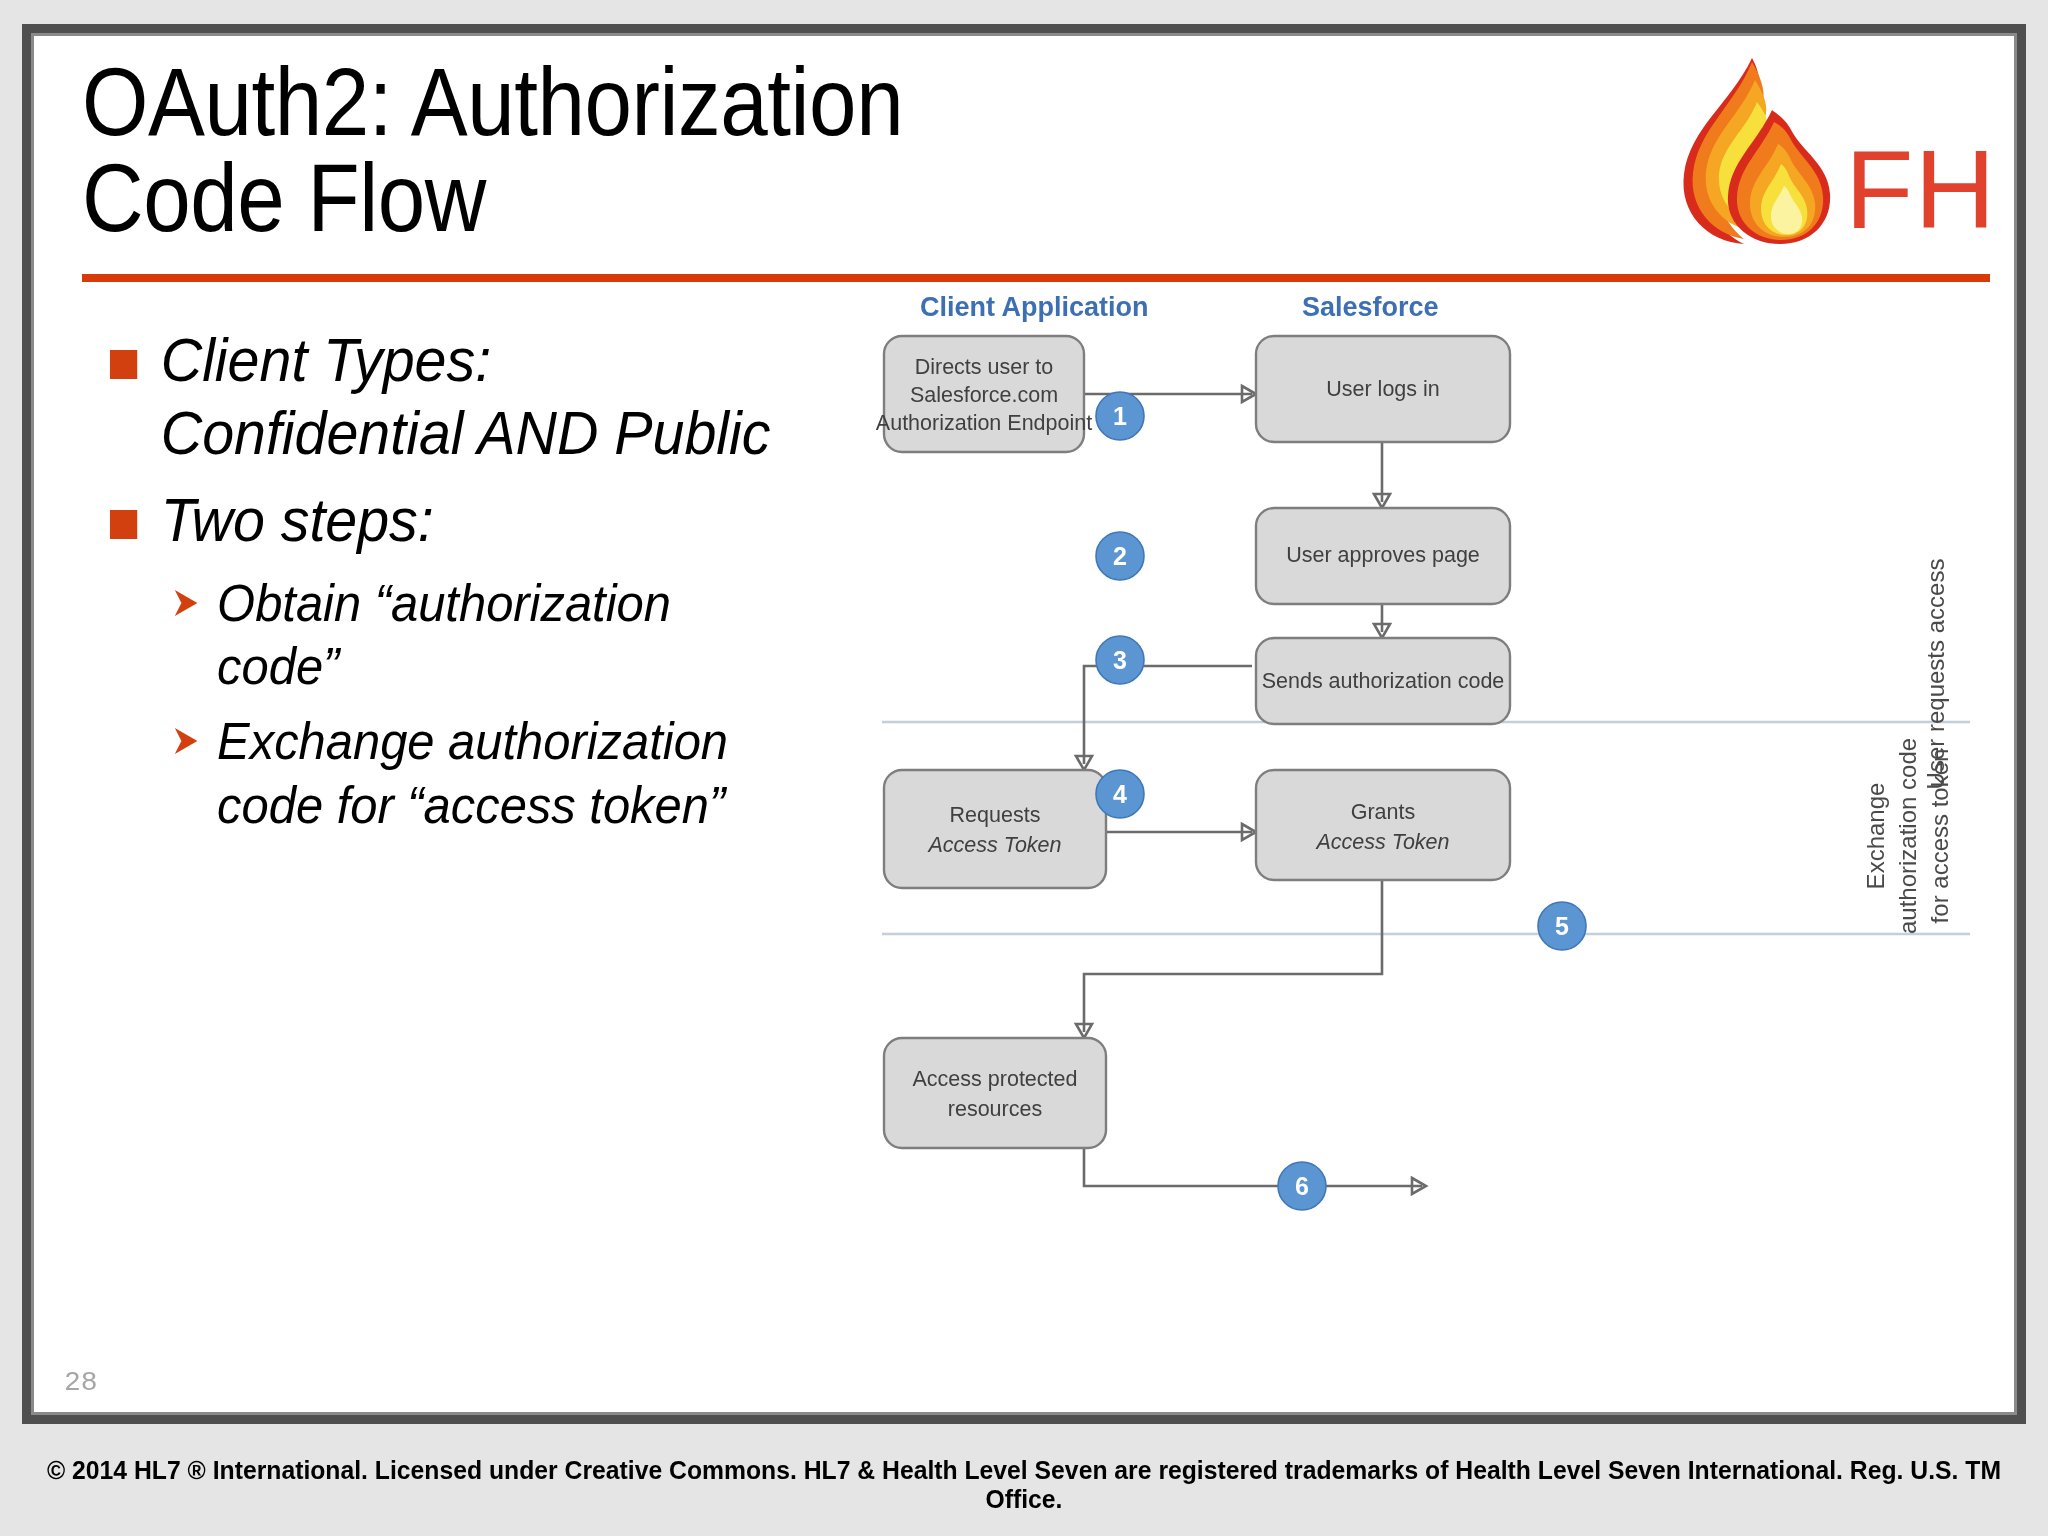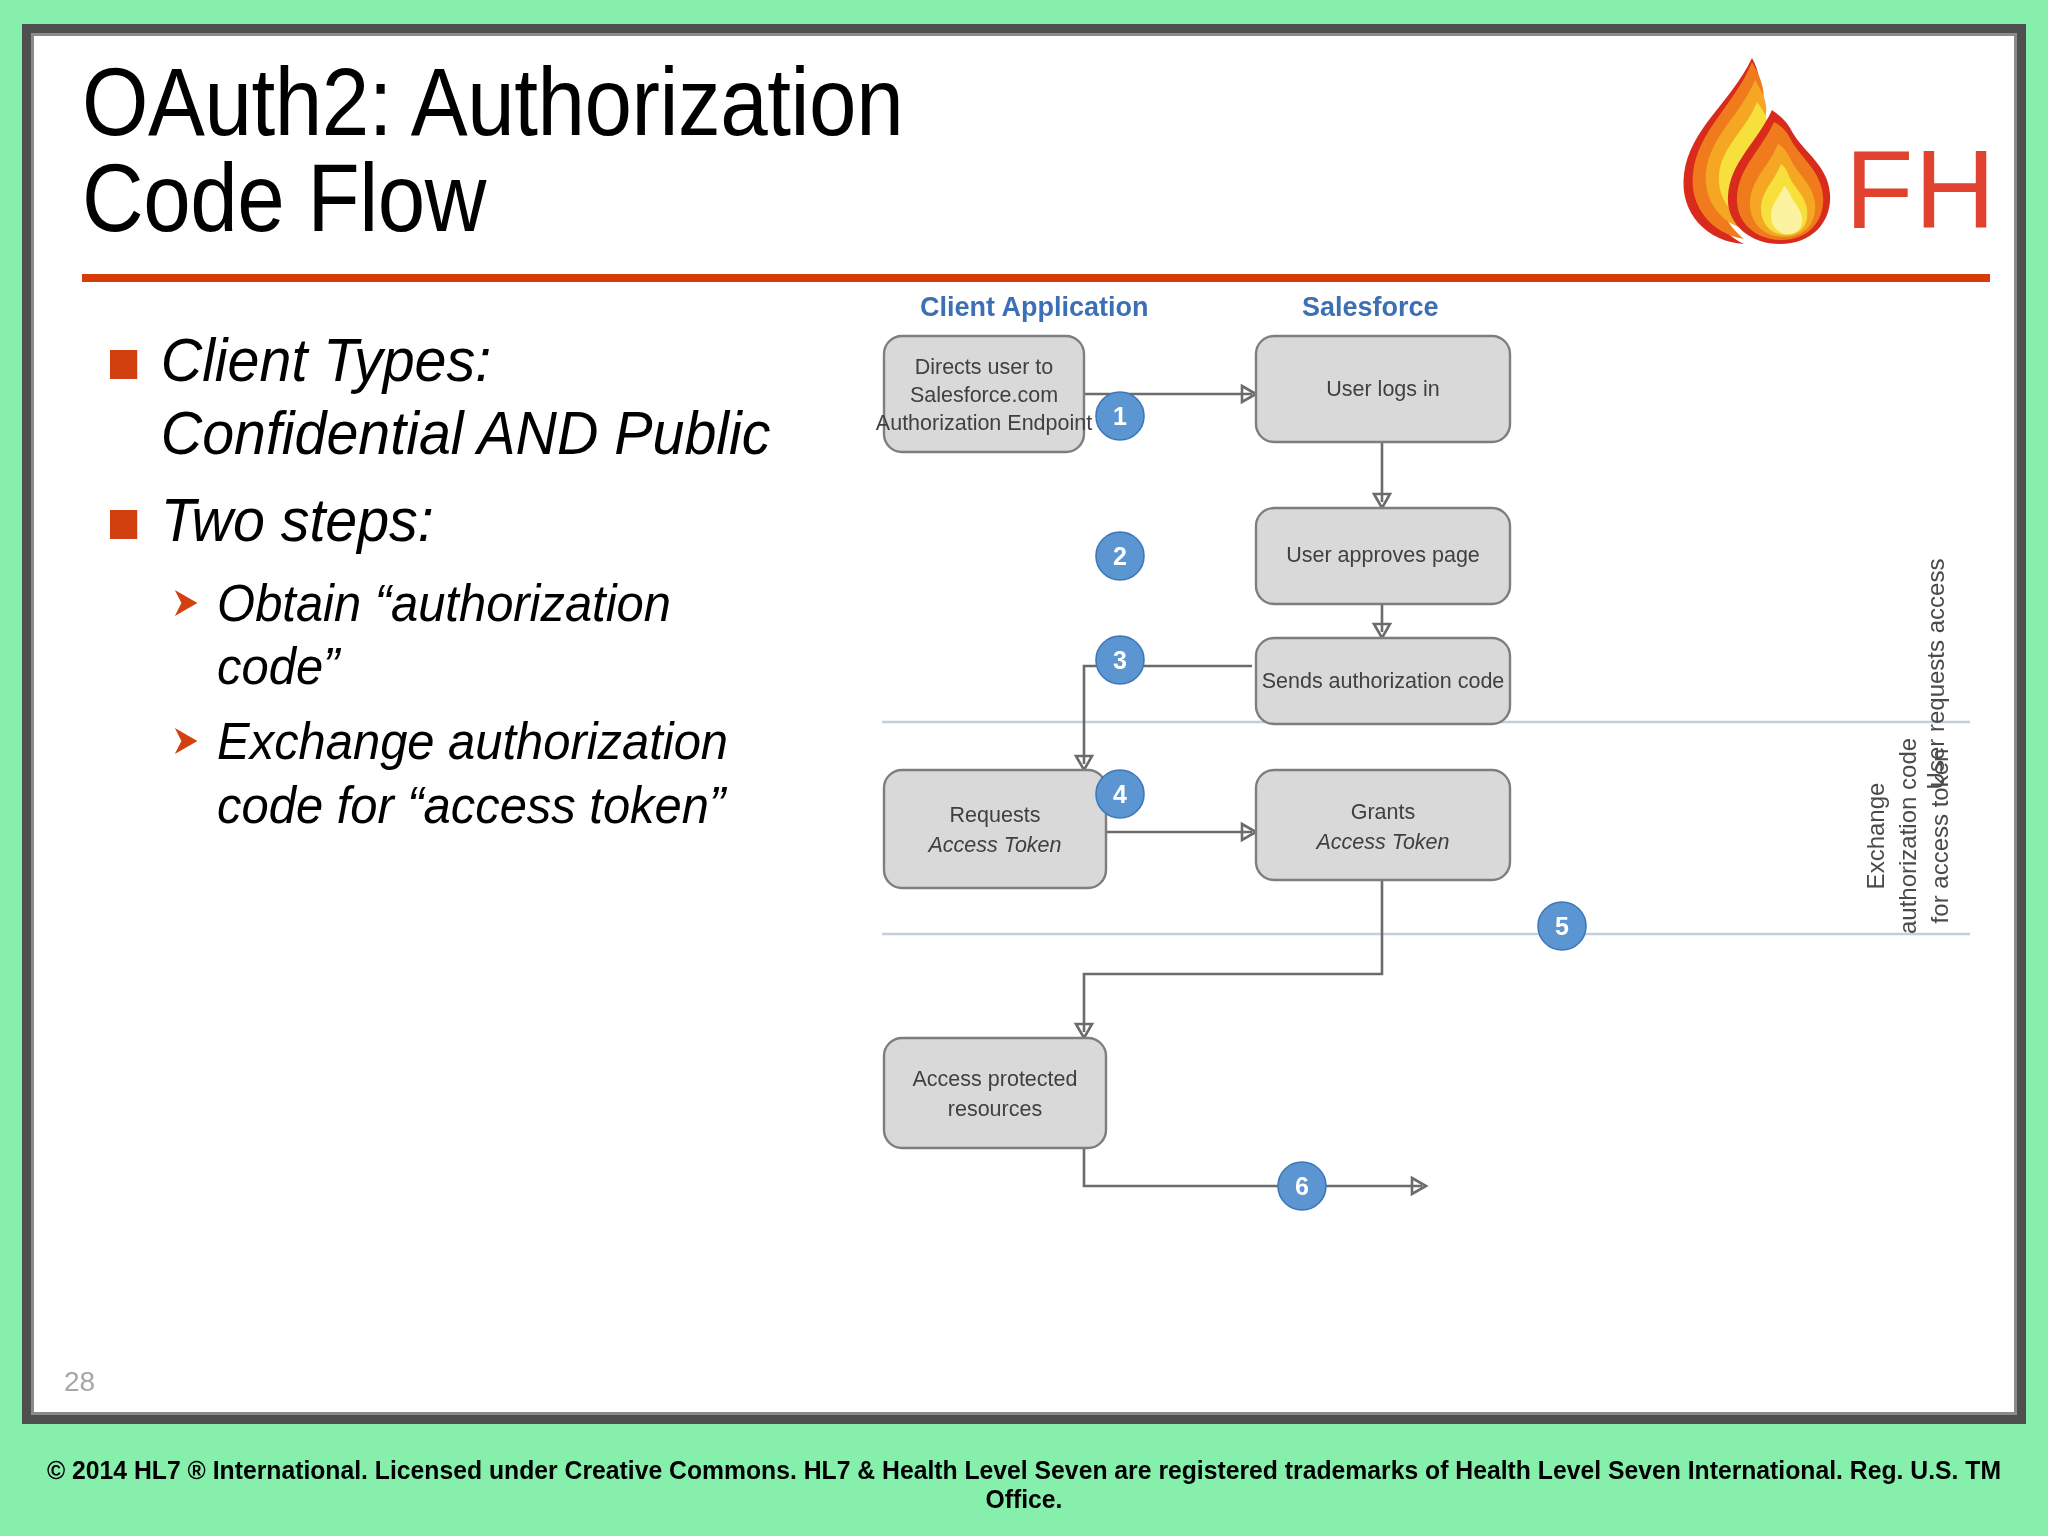--- a/index.html
+++ b/index.html
@@ -7,21 +7,21 @@
     width: 2048px; height: 1536px;
     background: #ffffff;
     font-family: "Liberation Sans", sans-serif;
     overflow: hidden;
   }
 
   
   #slide-root {
     position: relative;
     width: 2048px; height: 1536px;
-    background: #86efac;
+    background: #e5e5e5;
   }
   #slide-frame-outer {
     position: absolute;
     left: 22px; top: 24px;
     width: 2004px; height: 1400px;
     border: 9px solid #4f4f4f;
     background: #ffffff;
   }
   #slide-frame-inner {
     position: absolute;
@@ -115,21 +115,21 @@
     line-height: 34px;
   }
   .marker-arrow svg { display:block; width:100%; height:100%; }
 
   
   #page-number {
     position: absolute;
     left: 30px; bottom: 14px;
     font-size: 28px;
     color: #A6A6A6;
-    font-family: Liberation Sans, sans-serif;
+    font-family: Liberation Mono, monospace;
   }
 
   
   #footer-copyright {
     position: absolute;
     left: 0; top: 1456px;
     width: 2048px;
     text-align: center;
     font-family: "Liberation Sans Narrow", "Liberation Sans", sans-serif;
     font-size: 25.5px;

